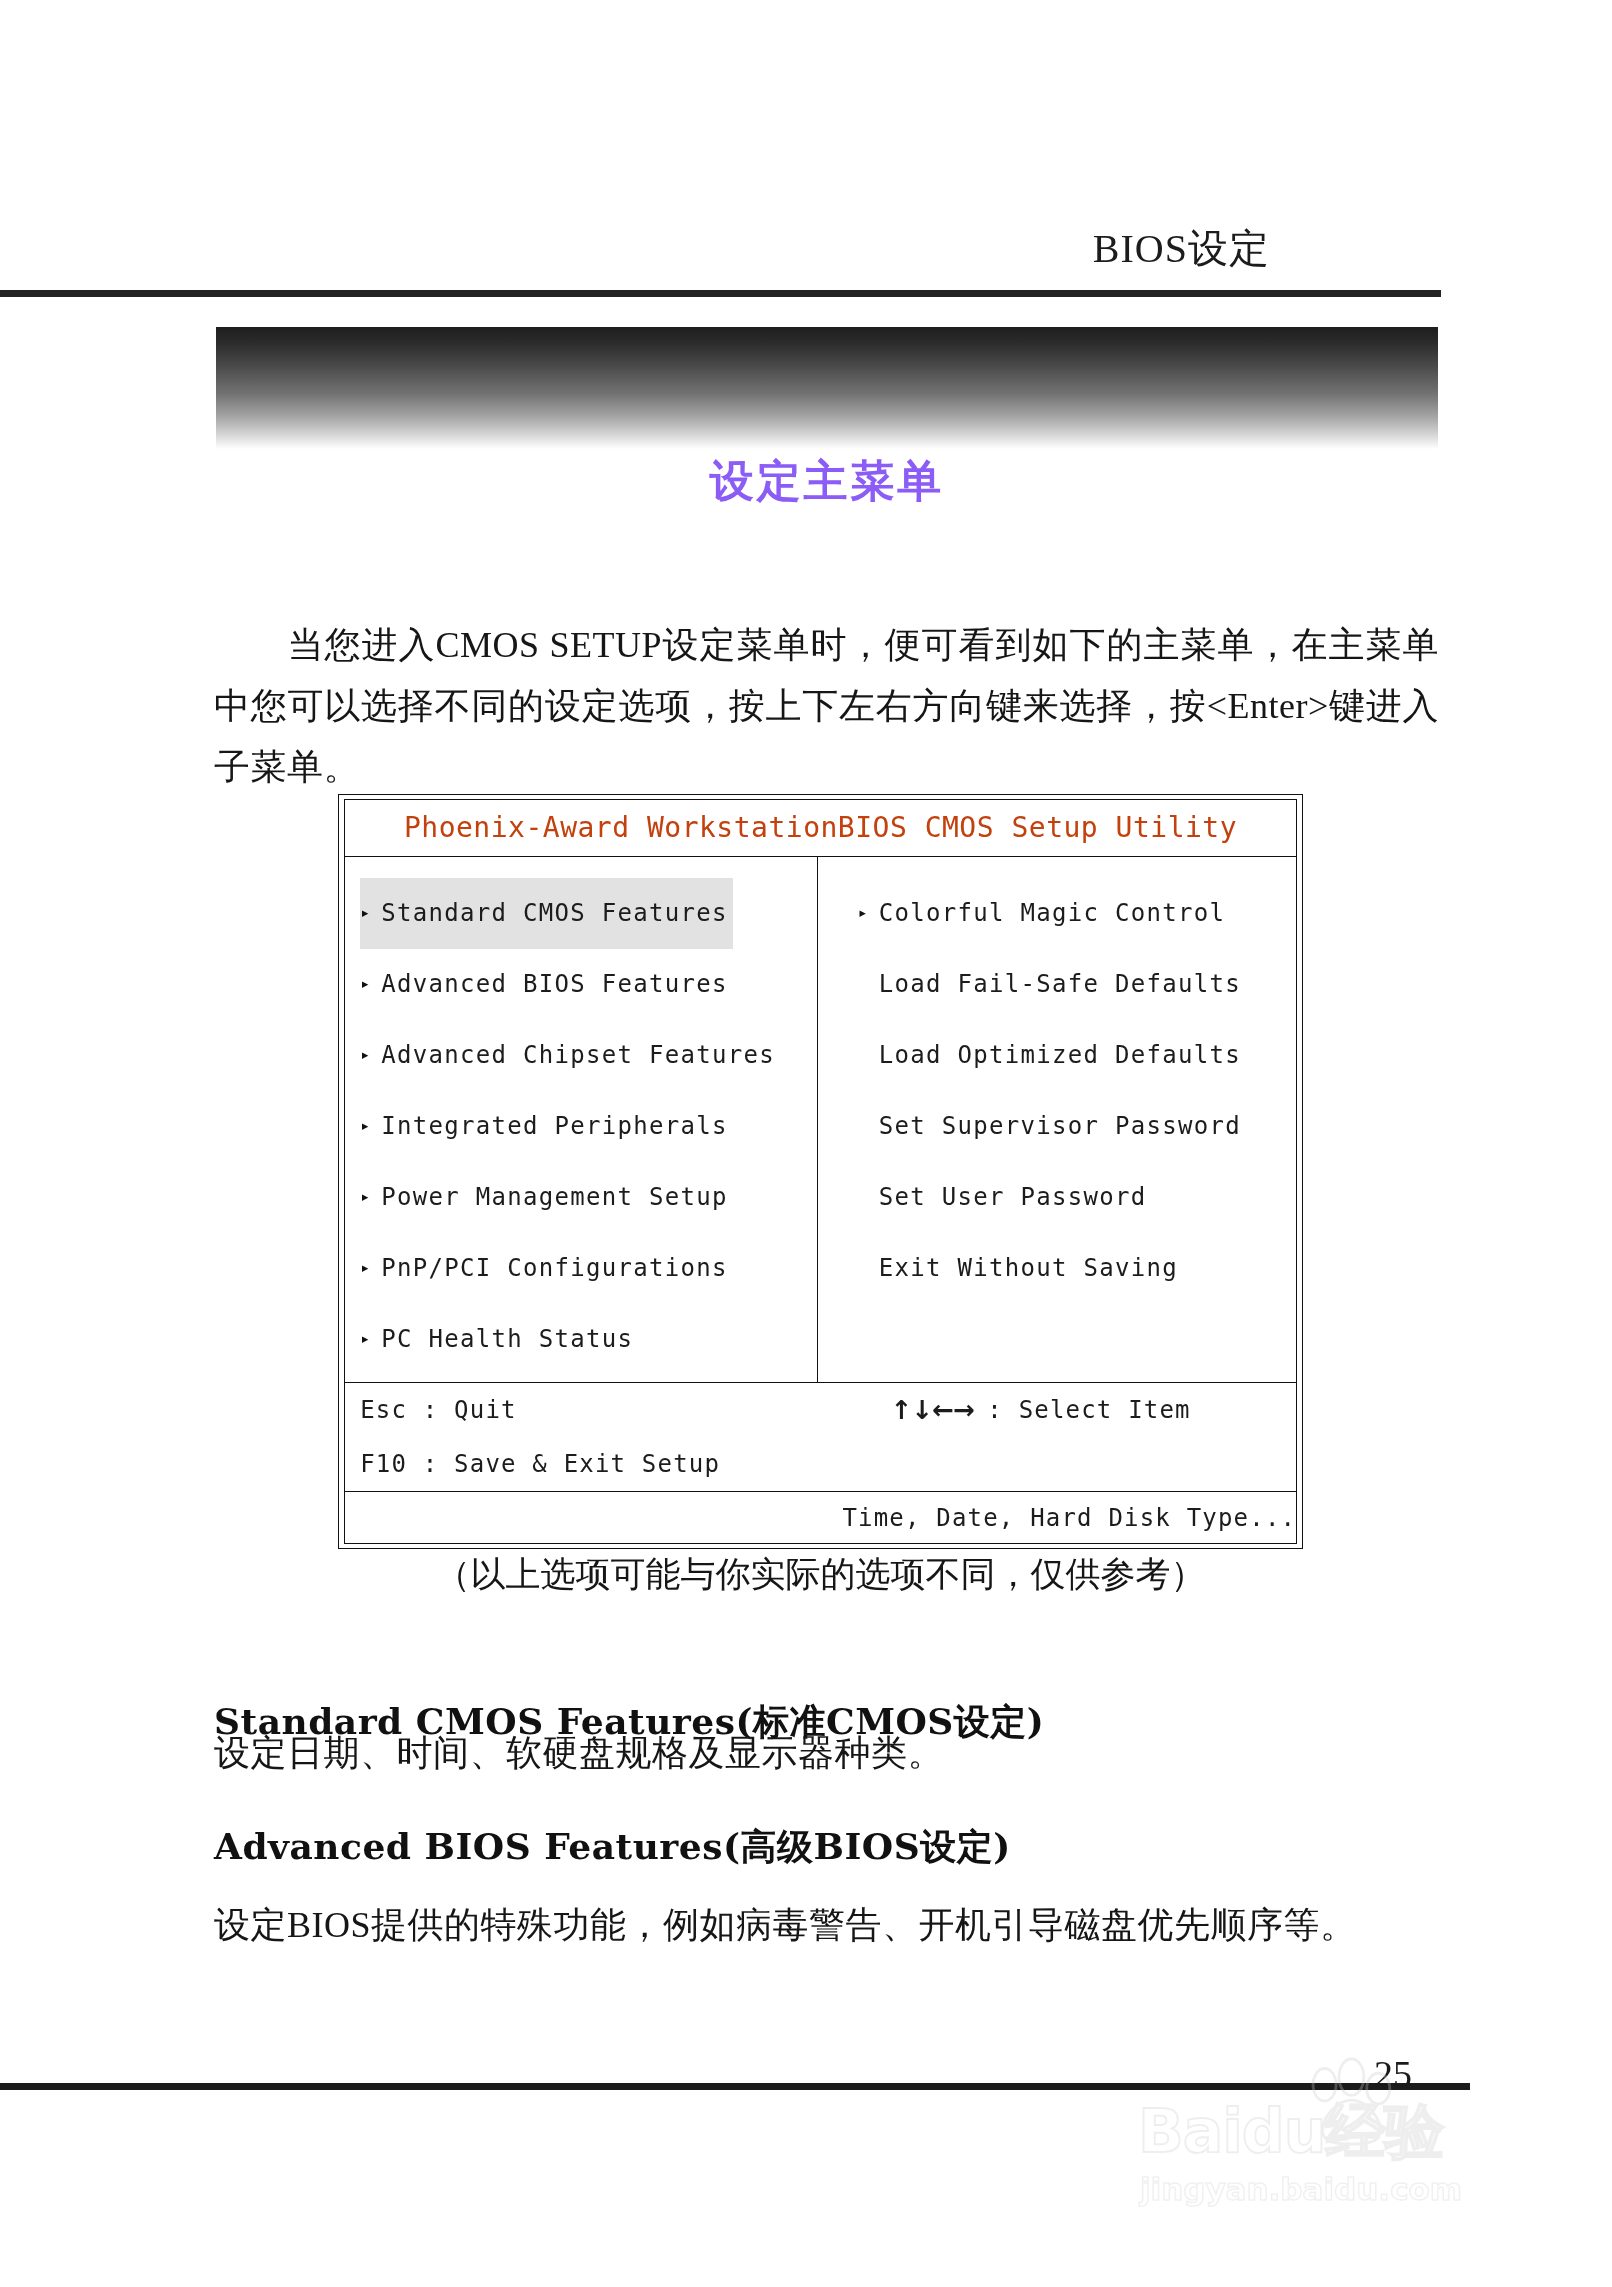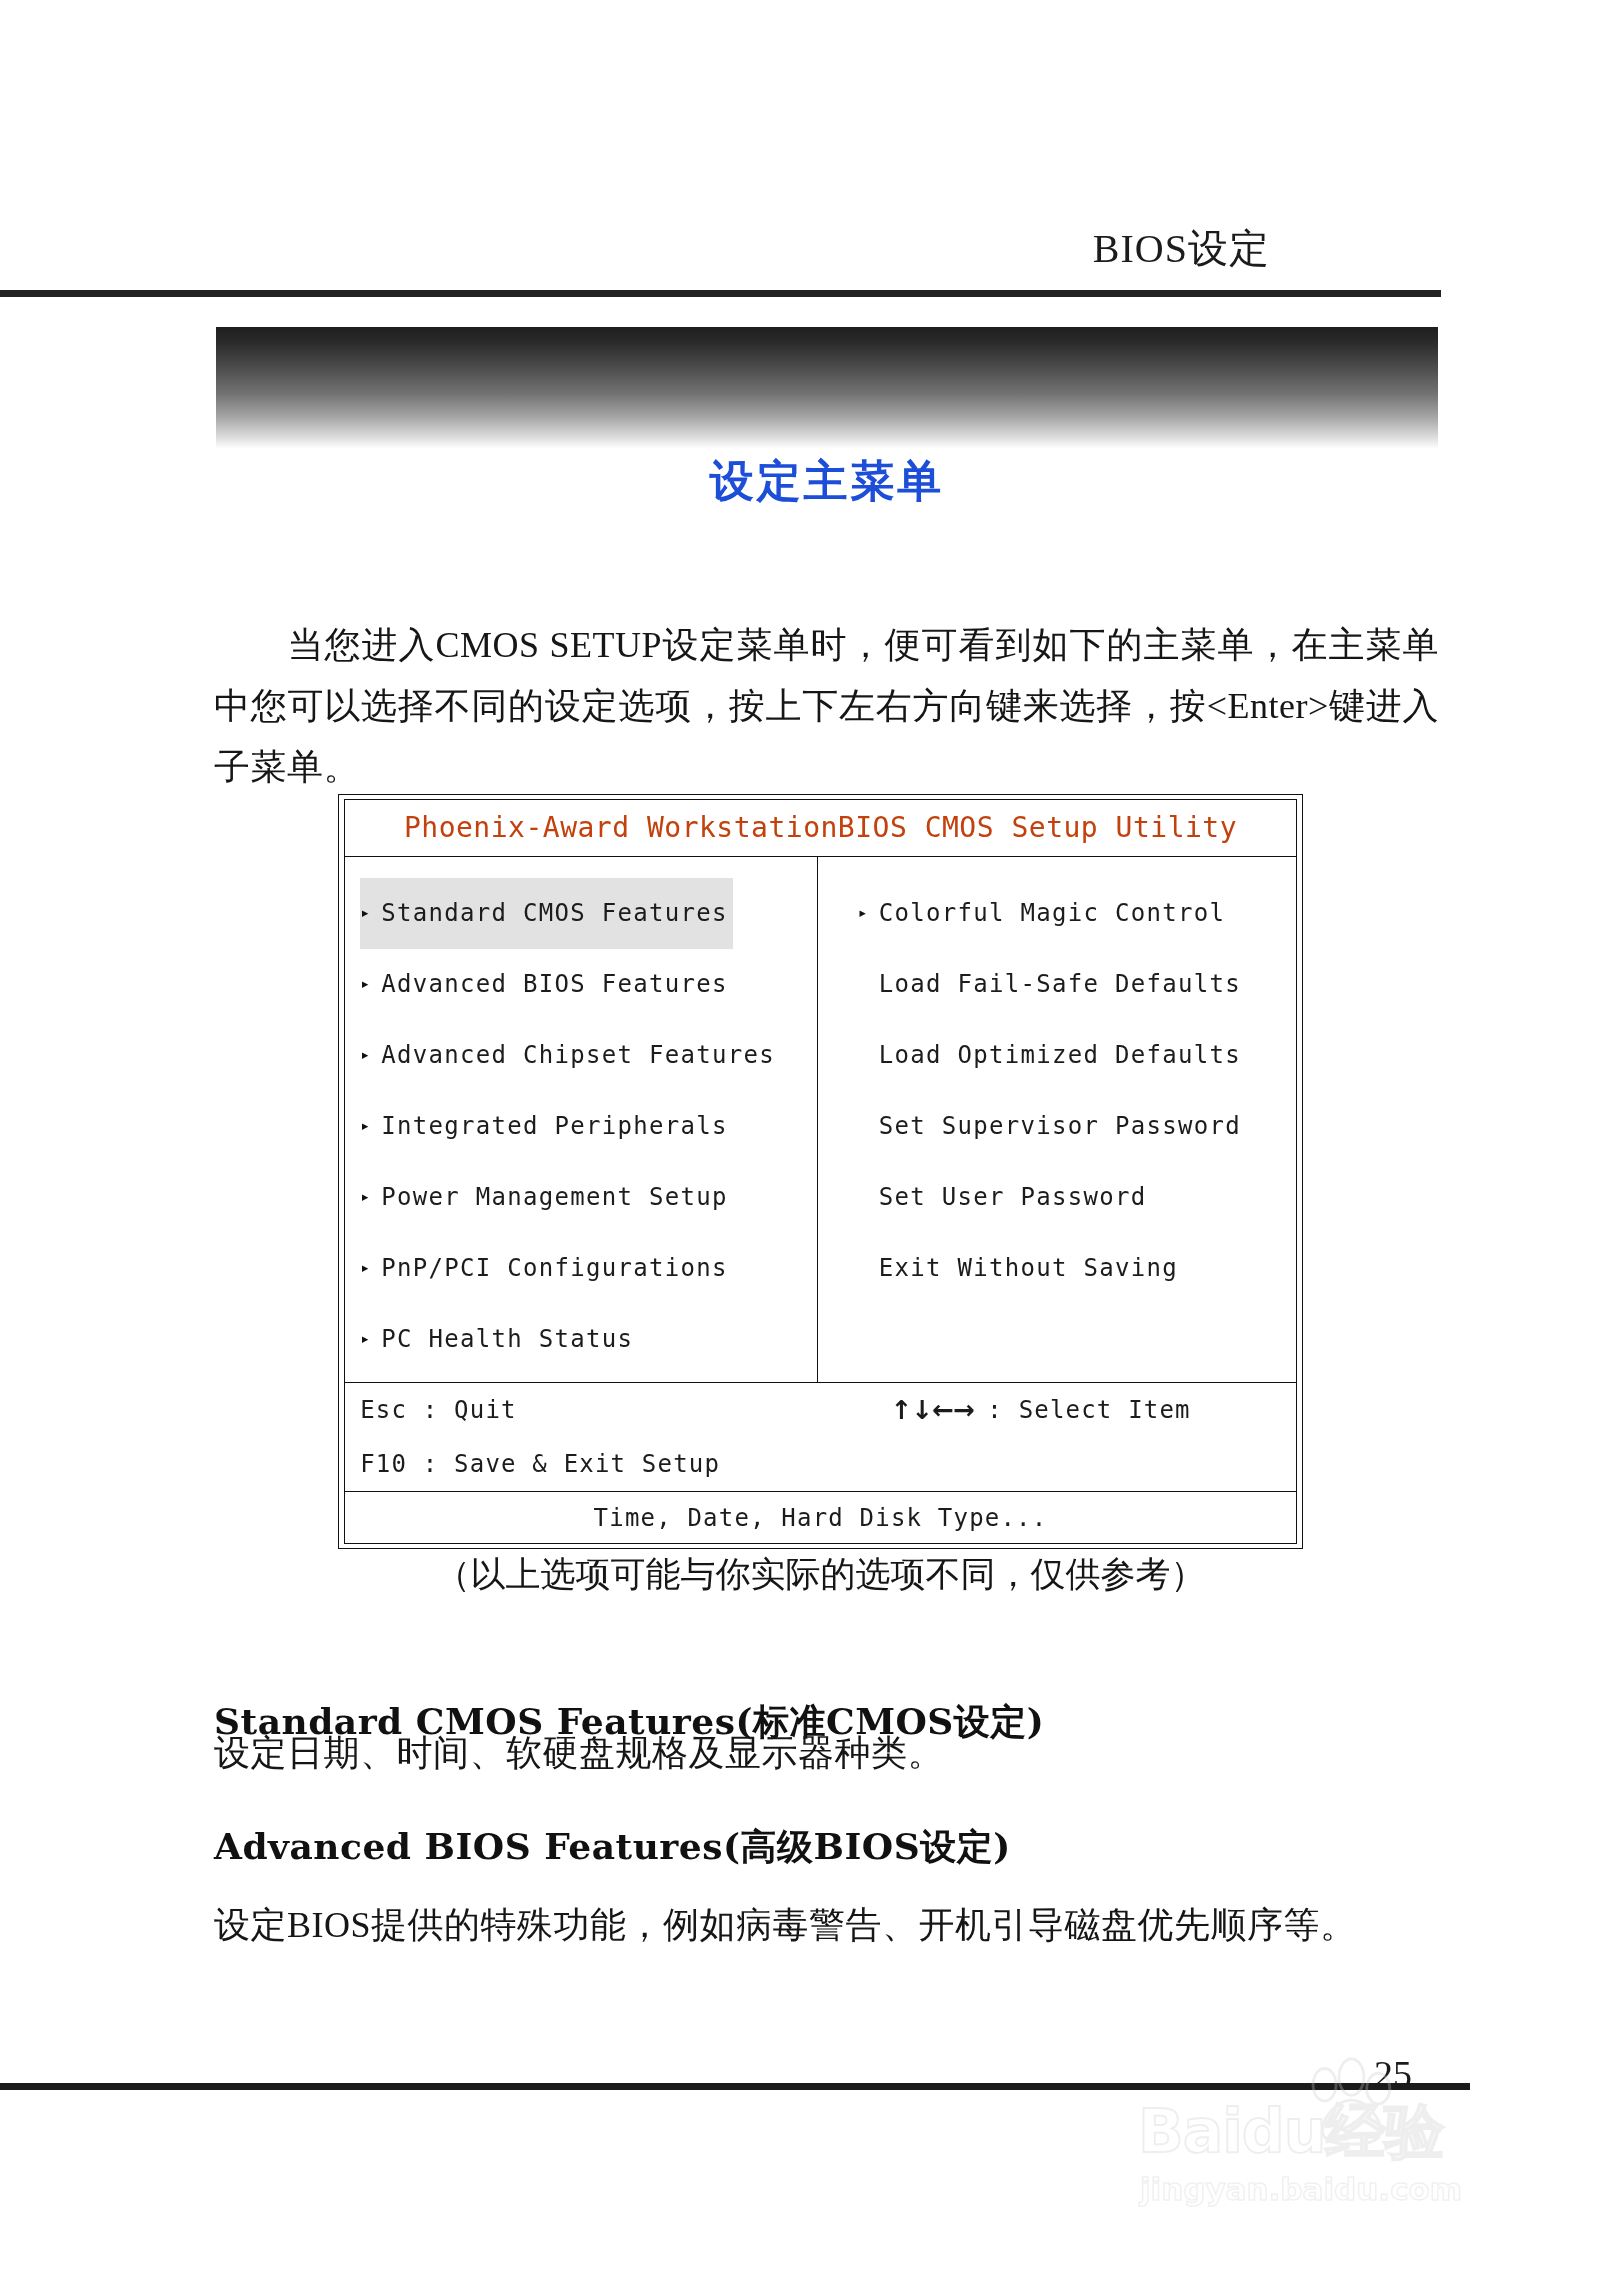--- a/index.html
+++ b/index.html
@@ -62,21 +62,21 @@
   .banner-title {
     position: absolute;
     left: 216px;
     top: 452px;
     width: 1222px;
     text-align: center;
     font-family: "DejaVu Serif", "Liberation Serif", serif;
     font-weight: bold;
     font-size: 44px;
     letter-spacing: 2.9px;
-    color: #1d4ed8;
+    color: #8b5cf6;
   }
 
   
   .body-text {
     position: absolute;
     left: 214px;
     width: 1225px;
     font-size: 36px;
     line-height: 61px;
     text-align: justify;
@@ -196,21 +196,21 @@
     font-weight: bold;
     font-size: 26px;
     letter-spacing: -1px;
     margin-right: 13.4px;
   }
 
   .bios-status {
     flex: 1 1 auto;
     display: flex;
     align-items: center;
-    justify-content: center;
+    justify-content: flex-end;
     font-size: 24px;
     letter-spacing: 1.2px;
     color: #1c1c1c;
   }
 
   
   .caption {
     position: absolute;
     left: 338px;
     top: 1551px;

